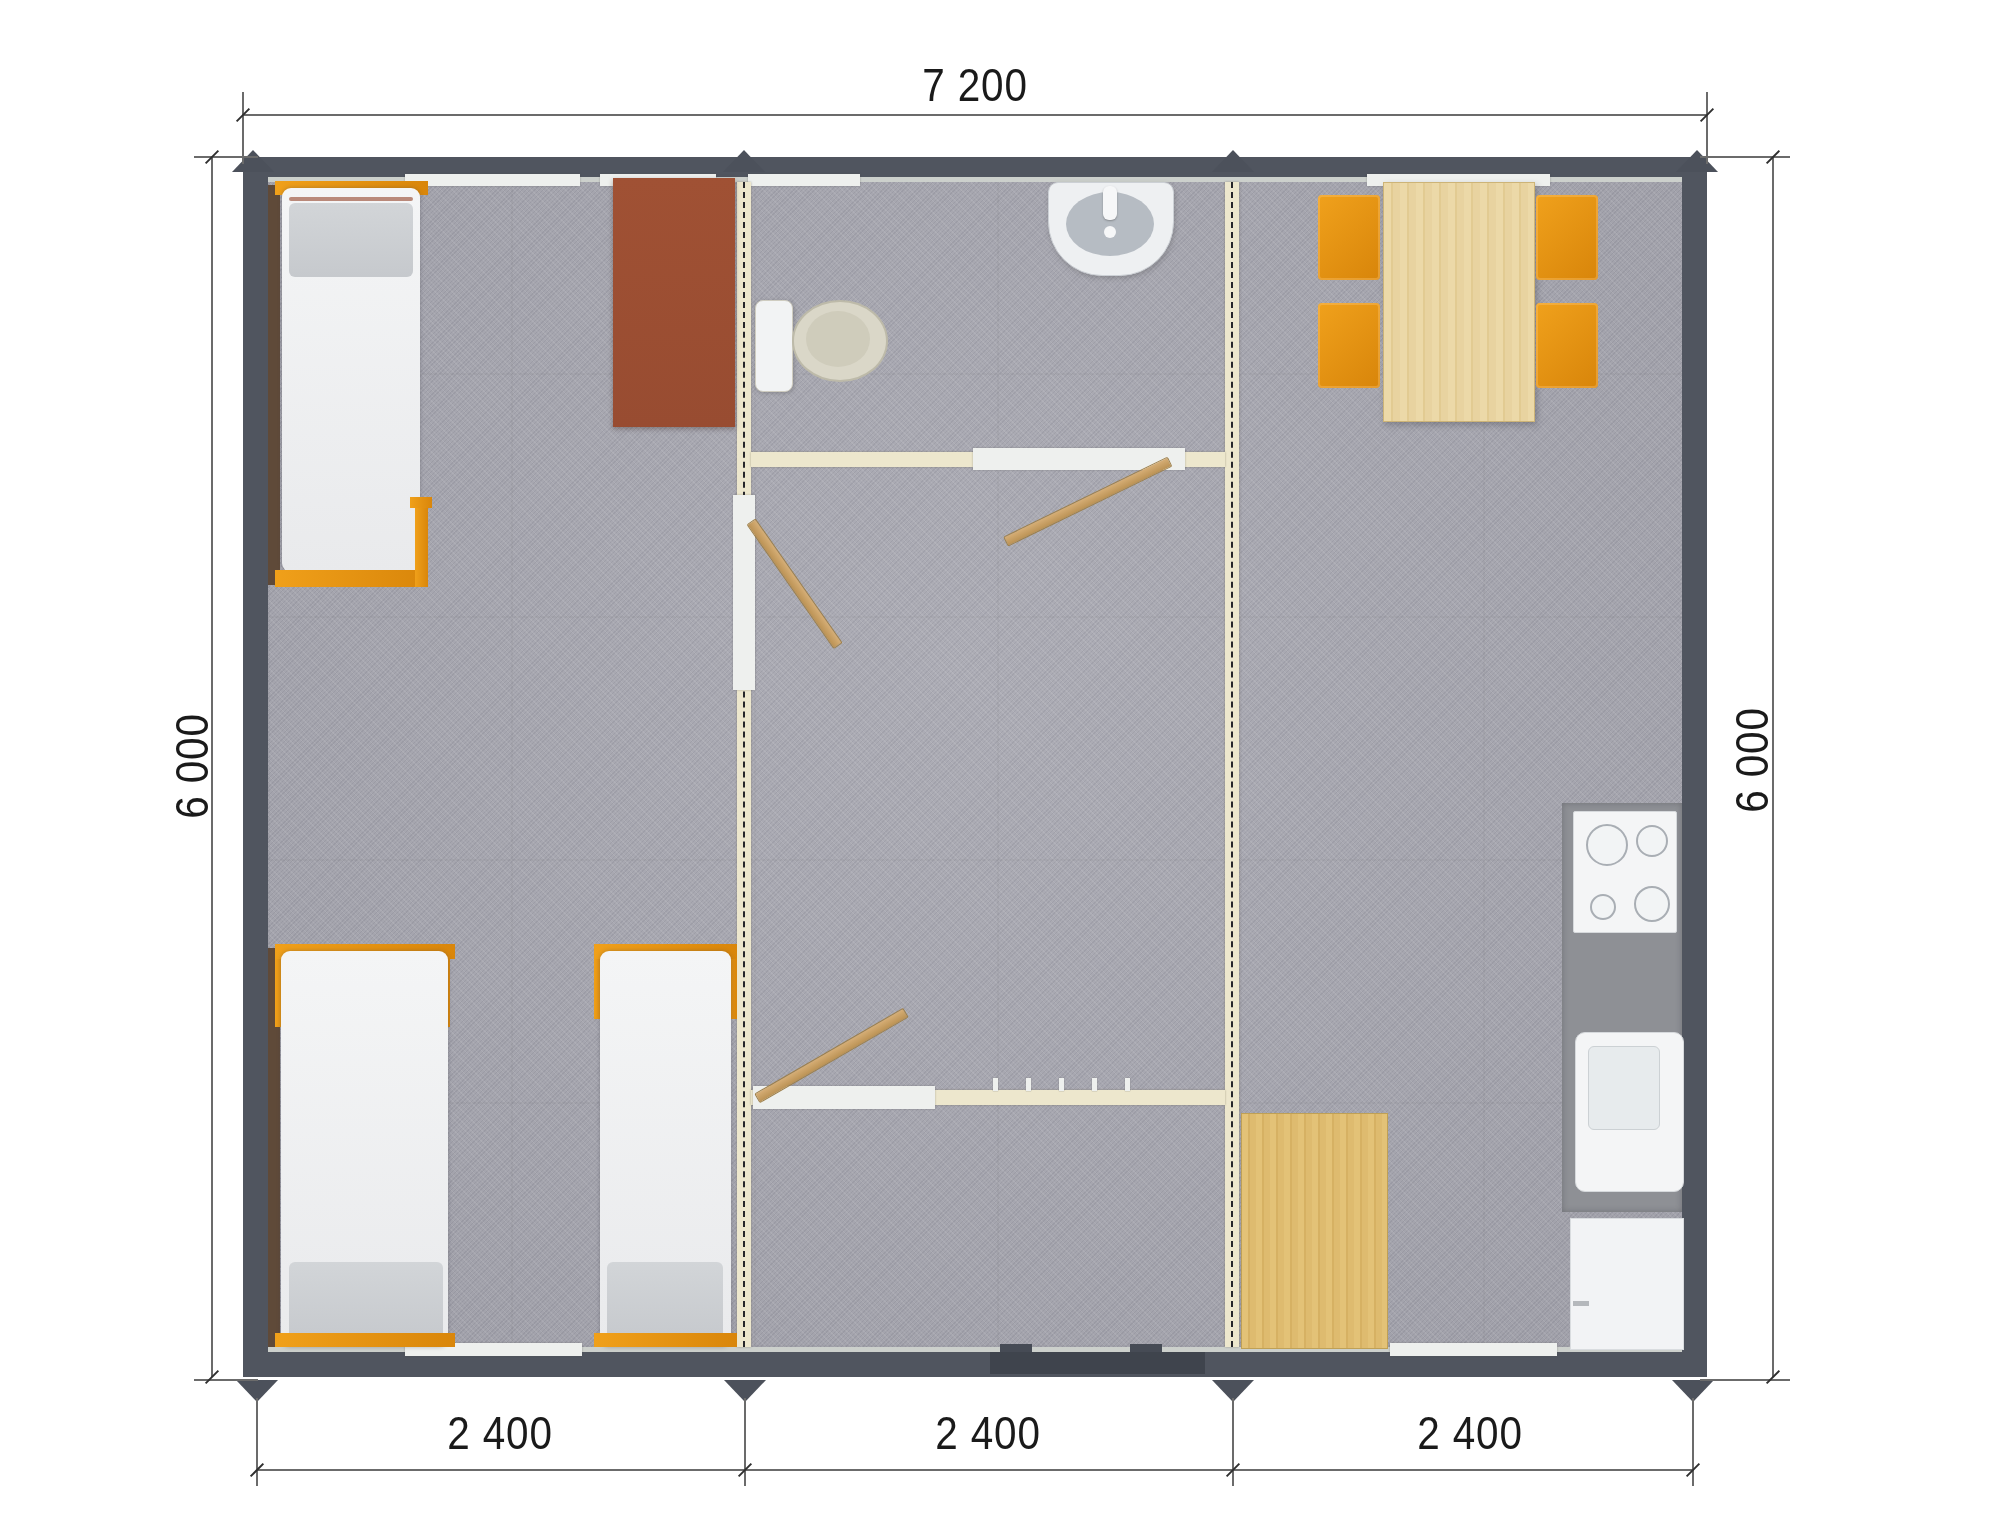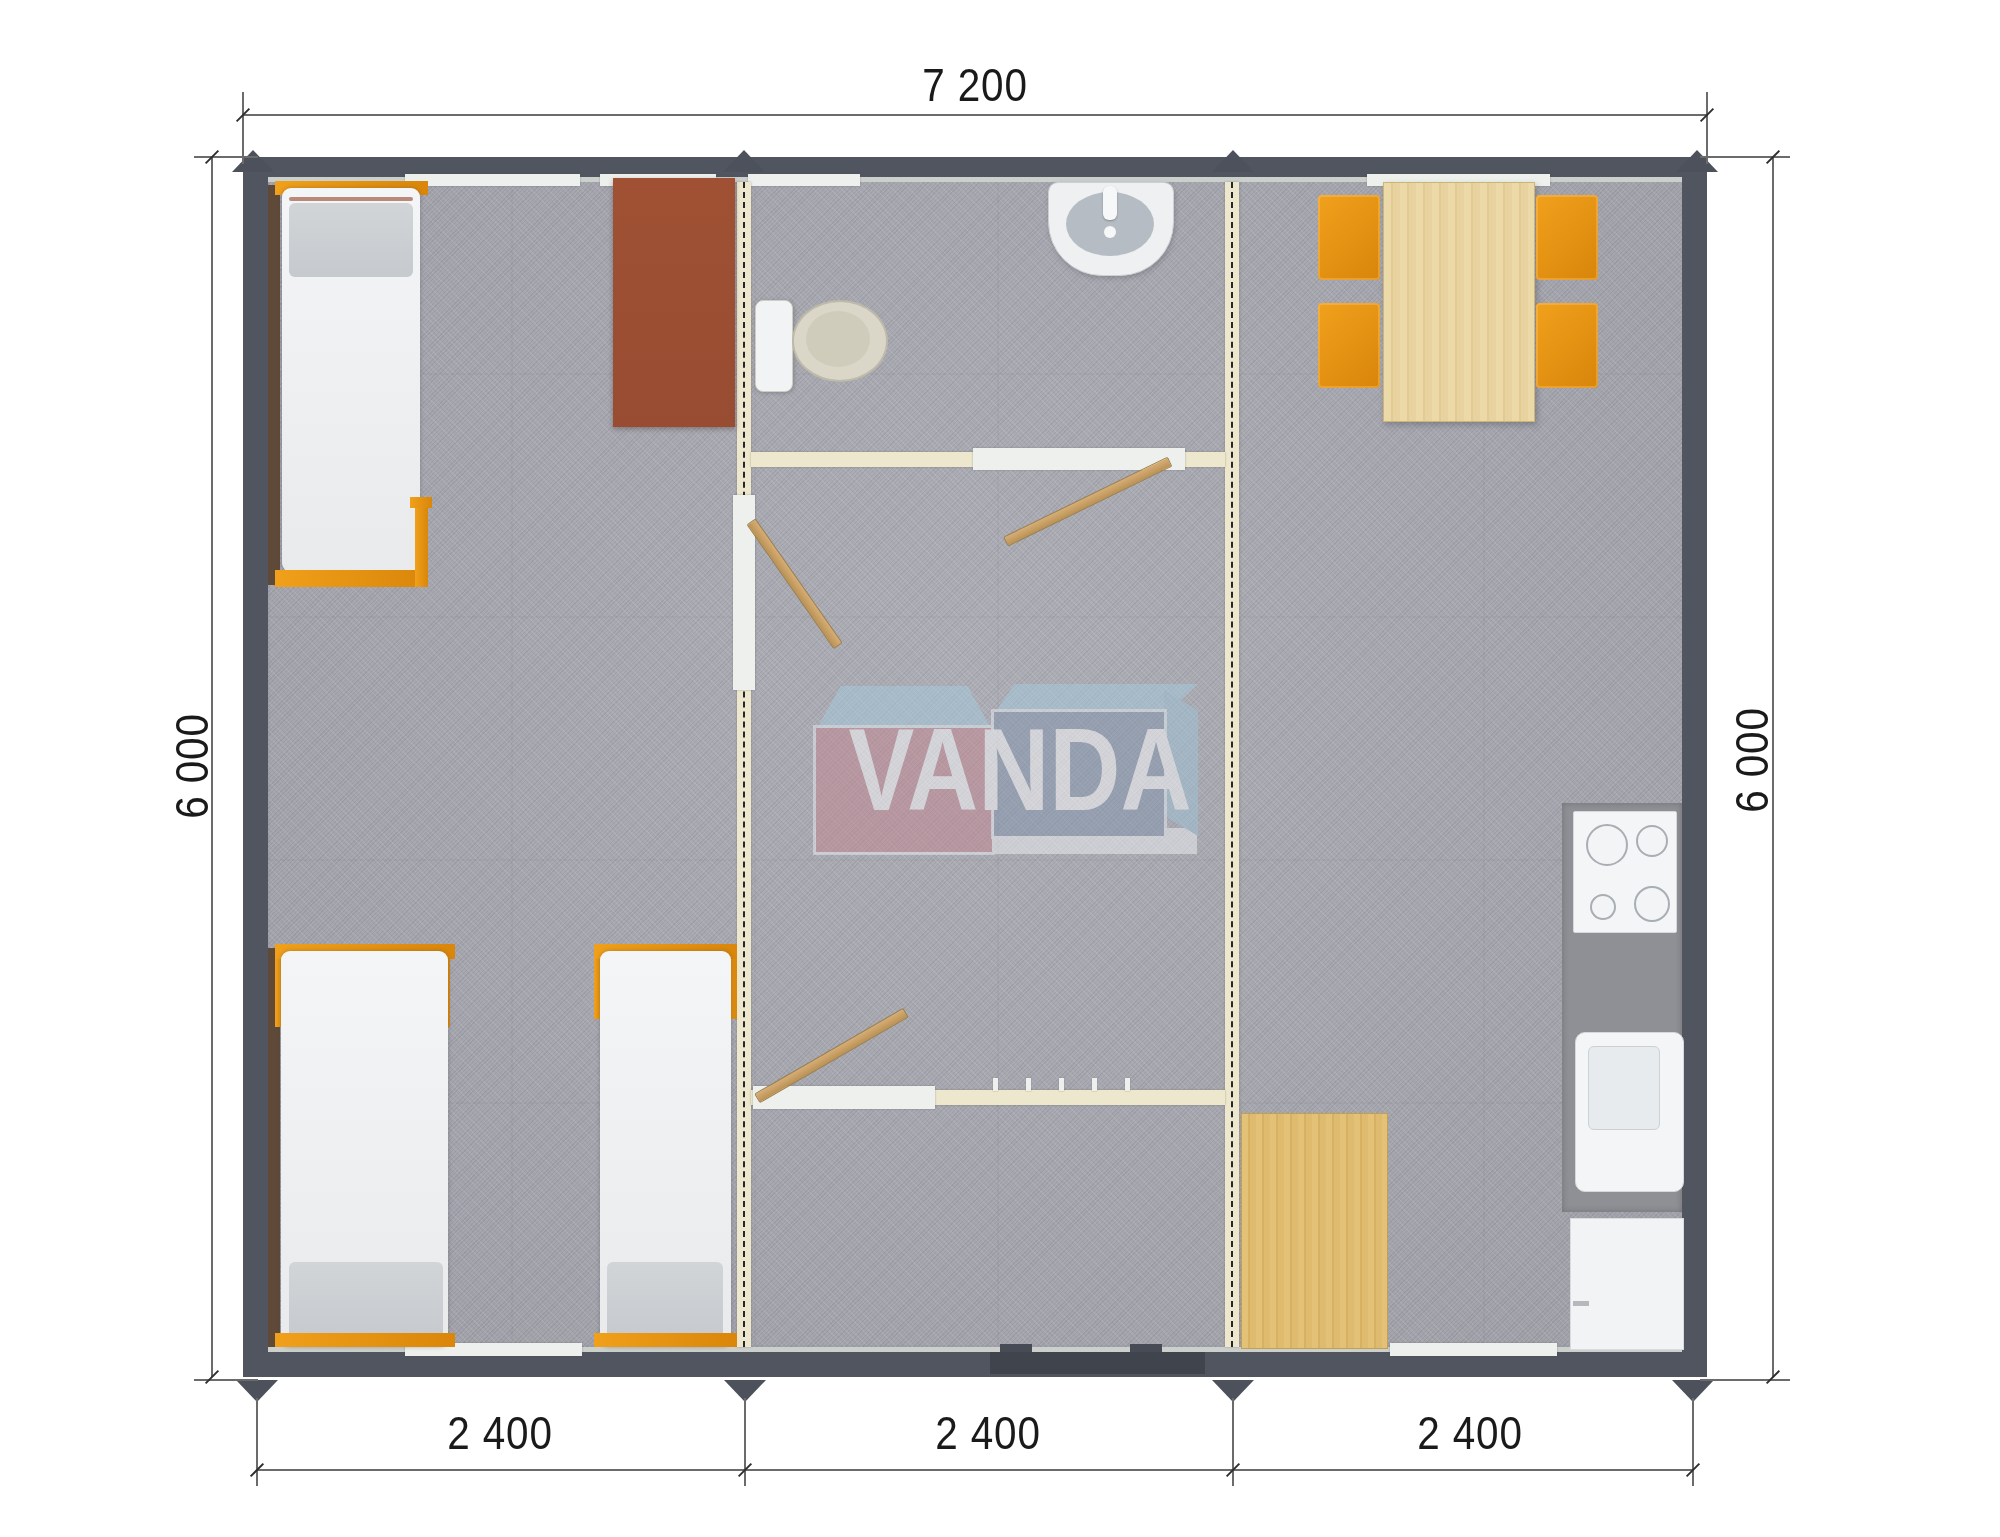--- a/index.html
+++ b/index.html
@@ -122,29 +122,20 @@
 
   <div class="a" style="left:755px;top:300px;width:36px;height:90px;background:#f2f3f4;border:1px solid #cfccc0;border-radius:8px;box-shadow:1px 1px 4px rgba(70,70,70,.35);"></div>
   <div class="a" style="left:792px;top:300px;width:92px;height:78px;background:#dad7c8;border:2px solid #bdbaa9;border-radius:50%;"></div>
   <div class="a" style="left:806px;top:311px;width:64px;height:56px;background:#cfccbb;border-radius:50%;"></div>
 
   <div class="a" style="left:1048px;top:182px;width:124px;height:92px;background:#eef0f2;border:1px solid #ccd0d5;border-radius:10px 10px 54px 54px;box-shadow:1px 2px 5px rgba(70,70,70,.3);"></div>
   <div class="a" style="left:1066px;top:192px;width:88px;height:64px;background:#b6bcc3;border-radius:50%;"></div>
   <div class="a" style="left:1103px;top:186px;width:14px;height:34px;background:#f6f7f8;border-radius:6px;box-shadow:0 1px 2px rgba(60,60,60,.4);"></div>
   <div class="a" style="left:1104px;top:226px;width:12px;height:12px;background:#f6f7f8;border-radius:50%;"></div>
 
-  <div class="a" style="left:810px;top:660px;width:400px;height:210px;opacity:.5;">
-    <div class="a" style="left:5px;top:168px;width:382px;height:26px;background:#eef2f4;"></div>
-    <div class="a" style="left:6px;top:26px;width:176px;height:44px;background:#a6cbde;clip-path:polygon(0 100%,100% 100%,86% 0,14% 0);"></div>
-    <div class="a" style="left:6px;top:68px;width:176px;height:124px;background:#c48791;box-shadow:0 0 0 3px rgba(240,245,248,.85);"></div>
-    <div class="a" style="left:184px;top:24px;width:204px;height:30px;background:#a6cbde;clip-path:polygon(0 100%,84% 100%,100% 0,10% 0);"></div>
-    <div class="a" style="left:354px;top:30px;width:34px;height:146px;background:#9fc3d6;clip-path:polygon(0 0,100% 14%,100% 100%,0 86%);"></div>
-    <div class="a" style="left:184px;top:52px;width:170px;height:124px;background:#8396ad;box-shadow:0 0 0 3px rgba(240,245,248,.85);"></div>
-    <div class="a" style="left:10px;top:52px;width:380px;text-align:center;font-size:116px;font-weight:bold;color:#fbfcfd;transform:scaleX(.85);letter-spacing:0px;line-height:1;">VANDA</div>
-  </div>
 
   <div class="a wood" style="left:1383px;top:182px;width:150px;height:238px;box-shadow:2px 3px 6px rgba(60,60,70,.35);"></div>
   <div class="a chair" style="left:1318px;top:195px;width:62px;height:85px;"></div>
   <div class="a chair" style="left:1318px;top:303px;width:62px;height:85px;"></div>
   <div class="a chair" style="left:1536px;top:195px;width:62px;height:85px;"></div>
   <div class="a chair" style="left:1536px;top:303px;width:62px;height:85px;"></div>
 
   <div class="a" style="left:1562px;top:803px;width:120px;height:409px;background:#8e9095;box-shadow:inset 0 0 6px rgba(40,40,45,.3);"></div>
   <div class="a whitebox" style="left:1573px;top:811px;width:102px;height:120px;border-radius:2px;">
     <div class="a burner" style="left:12px;top:12px;width:38px;height:38px;"></div>

